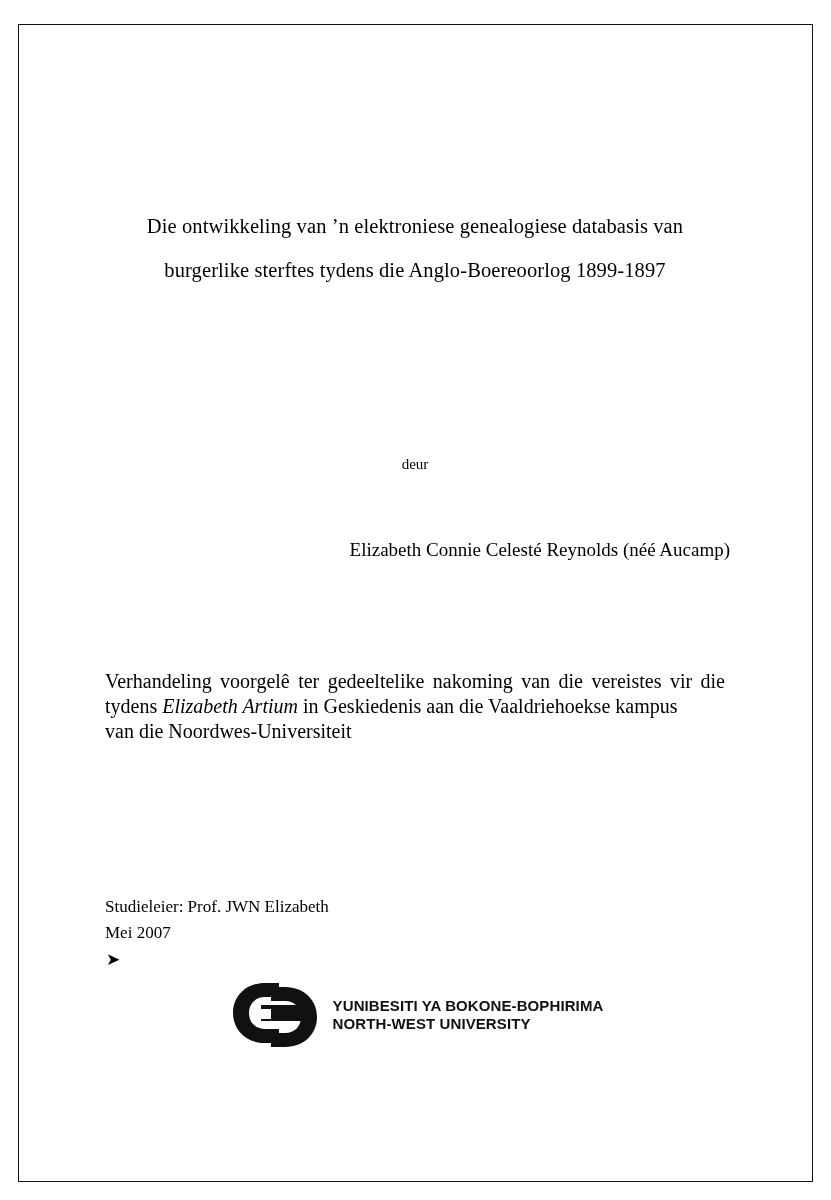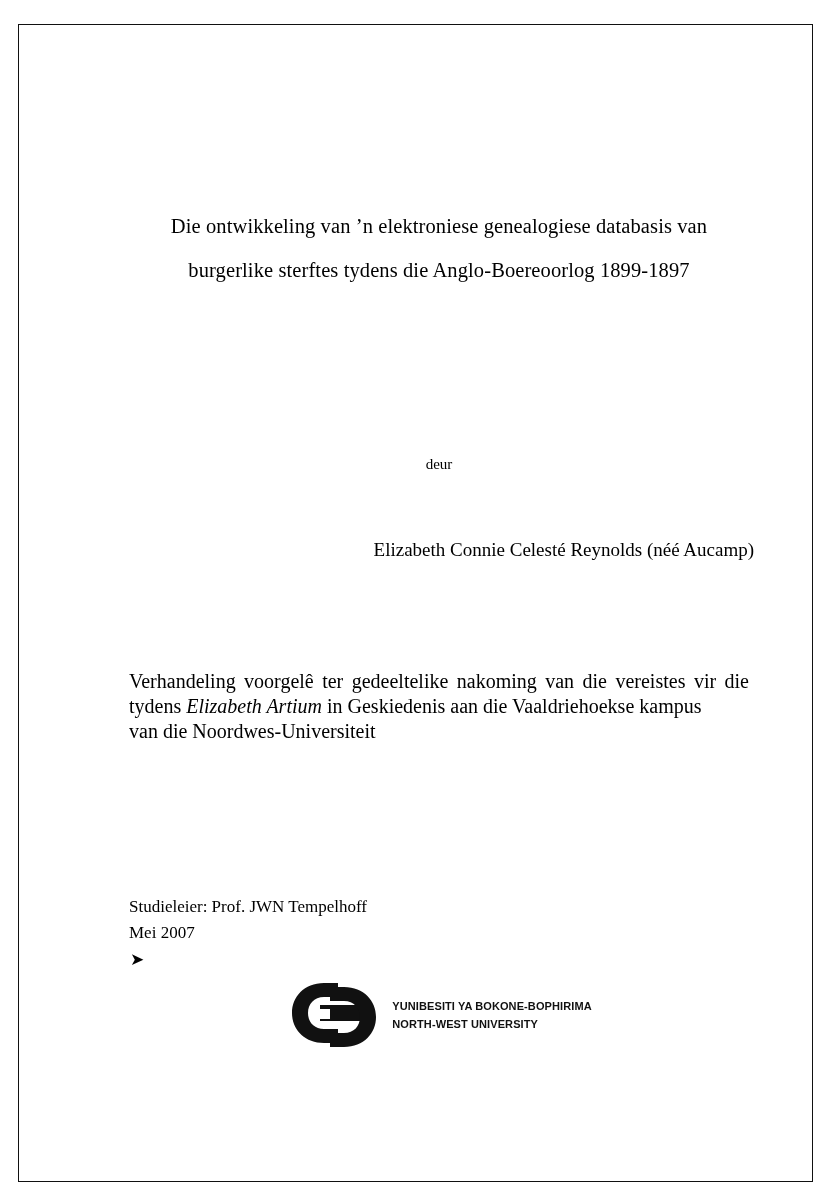--- a/index.html
+++ b/index.html
@@ -30,21 +30,20 @@
     border: 1.5px solid #111111;
     box-sizing: border-box;
   }
   .content {
     position: absolute;
     left: 100px;
     top: 24px;
     width: 630px;
     height: 1158px;
     box-sizing: border-box;
-    margin-left: 24px;
   }
   .title-block {
     position: absolute;
     top: 180px;
     left: 0;
     width: 630px;
     text-align: center;
     font-size: 20.5px;
     line-height: 44px;
     letter-spacing: 0.1px;
@@ -123,21 +122,21 @@
     justify-content: center;
   }
   .logo-mark {
     width: 96px;
     height: 72px;
     margin-right: 10px;
     flex: none;
   }
   .logo-text {
     font-family: "Liberation Sans", sans-serif;
-    font-size: 11px;
+    font-size: 15px;
     line-height: 18.5px;
     font-weight: bold;
     letter-spacing: 0.1px;
     color: #111111;
   }
   .logo-text span {
     display: block;
     white-space: nowrap;
   }
 </style>
@@ -158,21 +157,21 @@
 
     <div class="author">Elizabeth Connie Celesté Reynolds (néé Aucamp)</div>
 
     <div class="statement">
       <span class="l1">Verhandeling voorgelê ter gedeeltelike nakoming van die vereistes vir die</span>
       <span class="l2"><span>tydens </span><i>Elizabeth Artium</i><span> in Geskiedenis aan die Vaaldriehoekse kampus</span></span>
       <span class="l3">van die Noordwes-Universiteit</span>
     </div>
 
     <div class="supervisor">
-      <span>Studieleier: Prof. JWN Tempelhoff</span>
+      <span>Studieleier: Prof. JWN Elizabeth</span>
       <span class="date-row">
           <span>Mei 2007</span>
           <span class="date-mark">➤</span>
         </span>
     </div>
 
     <div class="logo-wrap">
       <svg class="logo-mark" viewBox="0 0 96 72">
         <path d="M38 4 C18 4 6 18 6 34 C6 50 18 64 38 64 L52 64 L52 50 L38 50 C28 50 22 43 22 34 C22 25 28 18 38 18 L52 18 L52 4 Z" fill="#111111"></path>
         <rect x="34" y="26" width="40" height="16" fill="#111111"></rect>

